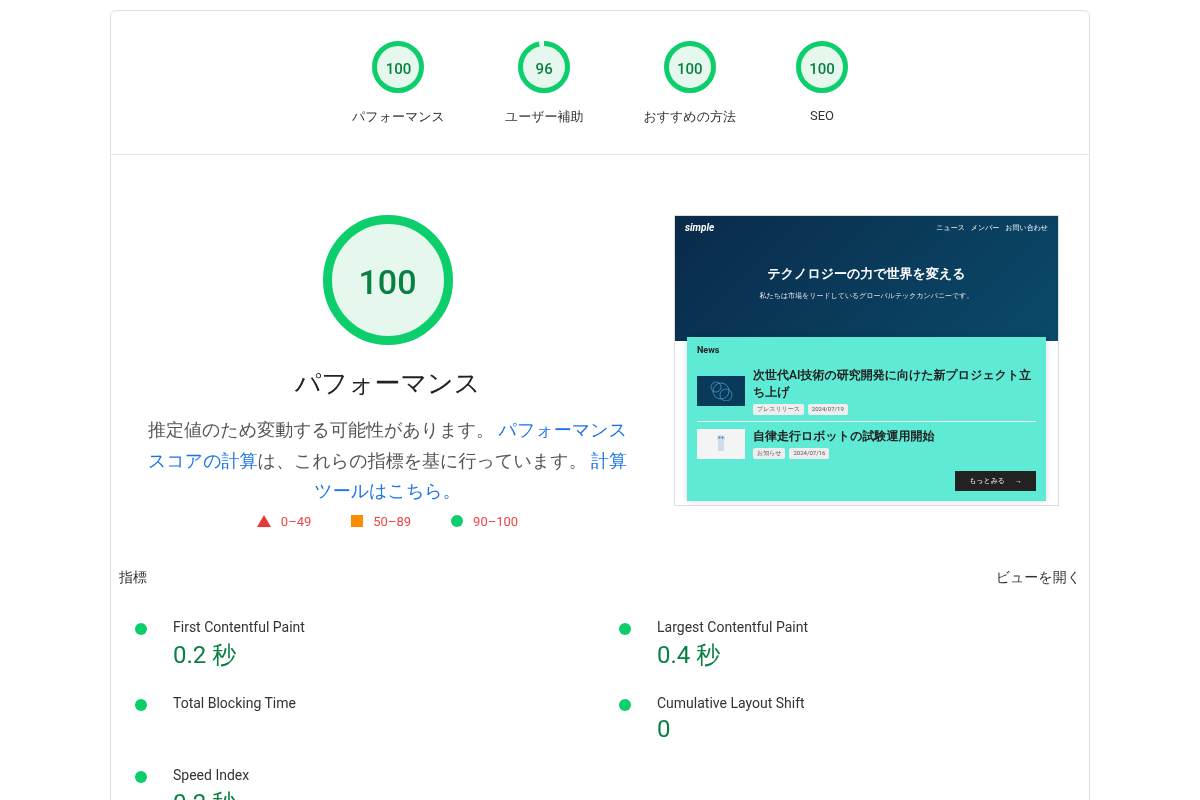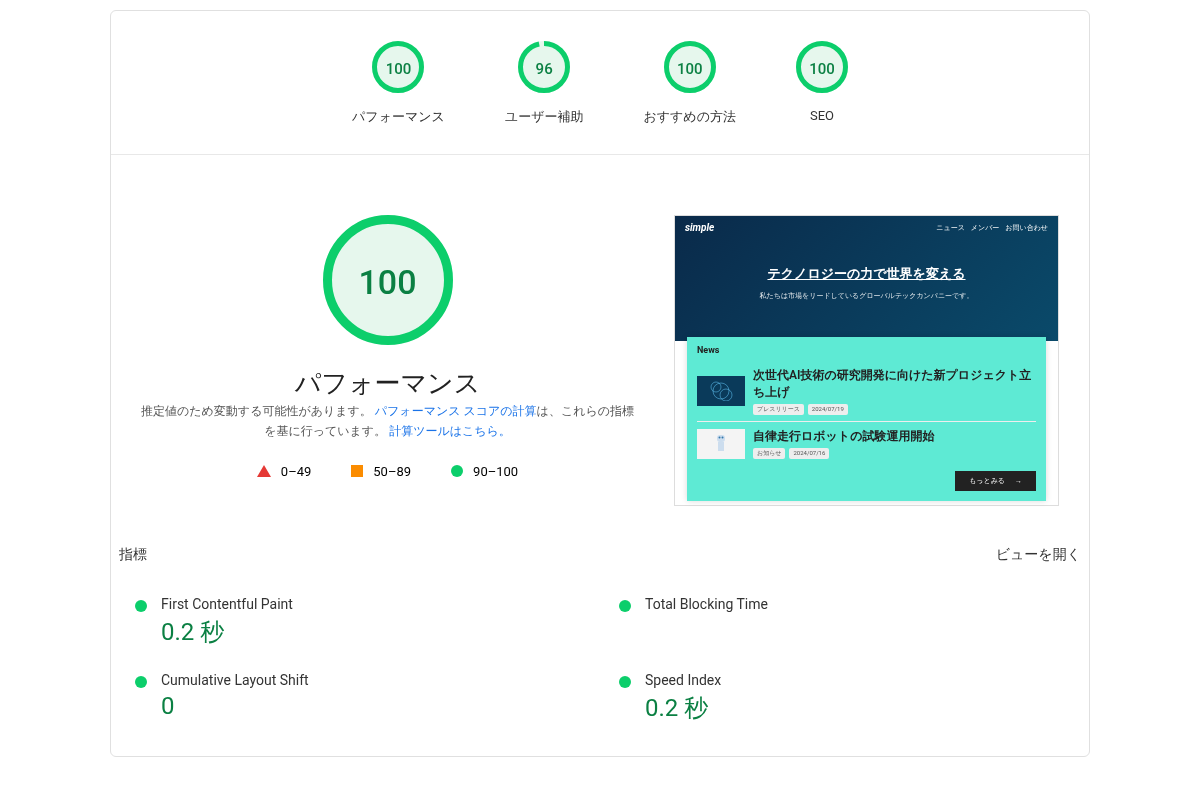--- a/index.html
+++ b/index.html
@@ -47,33 +47,33 @@
     flex-direction: column;
     align-items: center;
   }
   .big-title {
     font-size: 26px;
     font-weight: 400;
     margin-top: 18px;
     color: #222;
   }
   .desc {
-    margin-top: 0;
-    font-size: 12px;
+    margin-top: 14px;
+    font-size: 18px;
     color: #555;
     text-align: center;
     line-height: 1.7;
   }
   .desc a { color: #1a73e8; text-decoration: none; }
   .legend {
     display: flex;
     gap: 40px;
-    margin-top: 22px;
+    margin-top: 7px;
     font-size: 13px;
-    color: #000000;
+    color: #ef4444;
     align-items: center;
   }
   .legend span { display: inline-flex; align-items: center; gap: 10px; }
   .tri-red {
     width: 0; height: 0;
     border-left: 7px solid transparent;
     border-right: 7px solid transparent;
     border-bottom: 12px solid #e53935;
   }
   .sq-orange { width: 12px; height: 12px; background: #fb8c00; }
@@ -85,21 +85,21 @@
     flex-shrink: 0;
   }
   .ss-hero {
     background: linear-gradient(135deg, #0a2a4a 0%, #0a3a5a 50%, #0a4a6a 100%);
     padding: 6px 10px 4px 10px;
     color: #fff;
   }
   .ss-topbar { display: flex; justify-content: space-between; font-size: 8px; align-items: center; }
   .ss-logo { font-weight: 700; font-style: italic; font-size: 10px; }
   .ss-nav { display: flex; gap: 6px; font-size: 7px; }
-  .ss-headline { text-align: center; font-size: 13px; font-weight: 600; margin: 32px 0 8px 0; text-decoration: underline; }
+  .ss-headline { text-align: center; font-size: 13px; font-weight: 600; margin: 32px 0 8px 0; }
   .ss-sub { text-align: center; font-size: 7px; margin-bottom: 36px; opacity: .9; }
   .ss-news {
     background: #5eead4;
     margin: 0 12px;
     padding: 8px 10px 10px 10px;
     box-shadow: 0 0 6px rgba(0,0,0,.15);
     position: relative;
     top: -4px;
   }
   .ss-news-title { font-size: 9px; font-weight: 700; color: #222; margin-bottom: 6px; }
@@ -130,21 +130,21 @@
   }
   .metrics-grid {
     display: grid;
     grid-template-columns: 1fr 1fr;
     gap: 0 30px;
     padding: 10px 20px 20px 20px;
   }
   .metric {
     padding: 12px 4px;
     display: flex;
-    gap: 14px;
+    gap: 26px;
     align-items: flex-start;
   }
   .metric .dot-green { margin-top: 4px; flex-shrink: 0; }
   .metric-name { font-size: 14px; color: #333; margin-bottom: 4px; }
   .metric-val { font-size: 24px; color: #0b8043; font-weight: 400; }
   .gauge-svg { transform: rotate(-90deg); }
   .gauge-container { position: relative; display:inline-block; }
   .gauge-num {
     position: absolute; inset: 0;
     display:flex; align-items:center; justify-content:center;
@@ -285,20 +285,27 @@
   <div class="metric">
     <i class="dot-green"></i>
     <div>
       <div class="metric-name">First Contentful Paint</div>
       <div class="metric-val">0.2 秒</div>
     </div>
   </div>
   <div class="metric">
     <i class="dot-green"></i>
     <div>
+      <div class="metric-name">Largest Contentful Paint</div>
+      <div class="metric-val">0.4 秒</div>
+    </div>
+  </div>
+  <div class="metric">
+    <i class="dot-green"></i>
+    <div>
       <div class="metric-name">Total Blocking Time</div>
     </div>
   </div>
   <div class="metric">
     <i class="dot-green"></i>
     <div>
       <div class="metric-name">Cumulative Layout Shift</div>
       <div class="metric-val">0</div>
     </div>
   </div>

